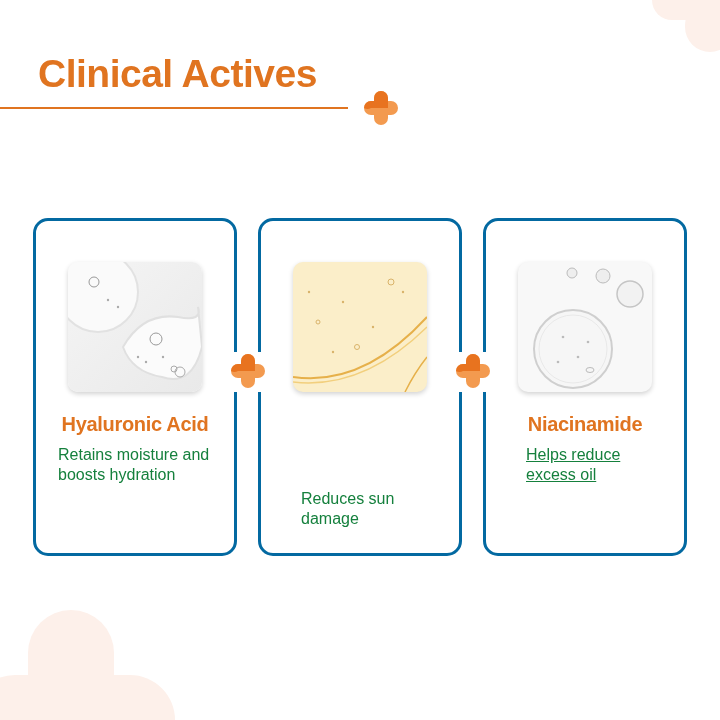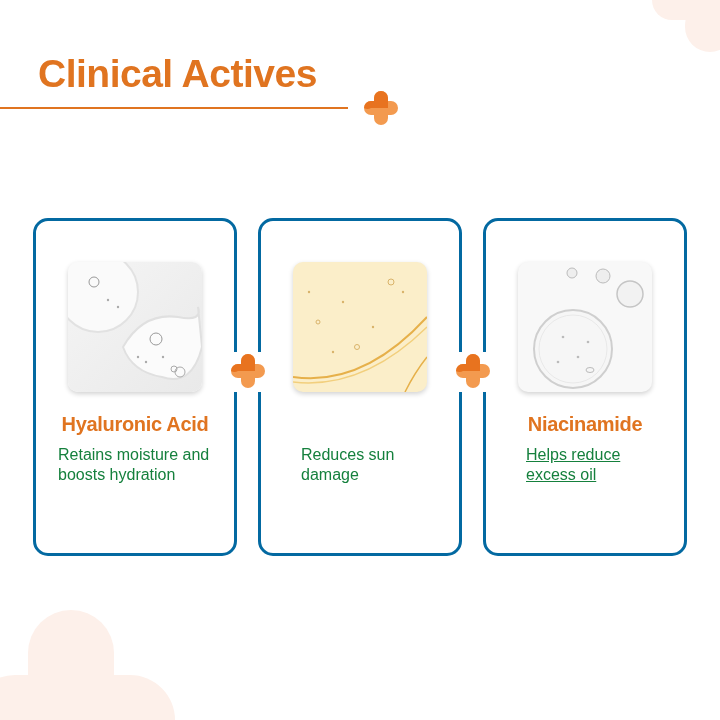--- a/index.html
+++ b/index.html
@@ -63,21 +63,21 @@
       <circle cx="98" cy="20" r="3" fill="none" stroke="#d9b36a" stroke-width="1"></circle>
       <circle cx="25" cy="60" r="2" fill="none" stroke="#d9b36a" stroke-width="1"></circle>
       <circle cx="64" cy="85" r="2.5" fill="none" stroke="#d9b36a" stroke-width="1"></circle>
       <circle cx="16" cy="30" r="1.2" fill="#d9b36a"></circle>
         <circle cx="50" cy="40" r="1.2" fill="#d9b36a"></circle>
       <circle cx="80" cy="65" r="1.2" fill="#d9b36a"></circle>
         <circle cx="110" cy="30" r="1.2" fill="#d9b36a"></circle>
       <circle cx="40" cy="90" r="1.2" fill="#d9b36a"></circle>
     </svg>
   </div>
-  <div class="desc" style="left:40px;right:40px;">Reduces sun damage</div>
+  <div class="desc" style="left:40px;right:40px;margin-top:44px;">Reduces sun damage</div>
 </div>
 
 <div class="card" style="left:483px;">
   <div class="thumb" style="background:#f8f8f8;">
     <svg width="134" height="130" viewBox="0 0 134 130">
       <circle cx="55" cy="87" r="39" fill="#f6f6f6" stroke="#cfcfcf" stroke-width="2"></circle>
       <circle cx="55" cy="87" r="34" fill="none" stroke="#e8e8e8" stroke-width="1"></circle>
       <circle cx="54" cy="11" r="5" fill="#eee" stroke="#bbb" stroke-width="1"></circle>
       <circle cx="85" cy="14" r="7" fill="#eee" stroke="#bbb" stroke-width="1"></circle>
       <circle cx="112" cy="32" r="13" fill="#f2f2f2" stroke="#c5c5c5" stroke-width="1.5"></circle>

